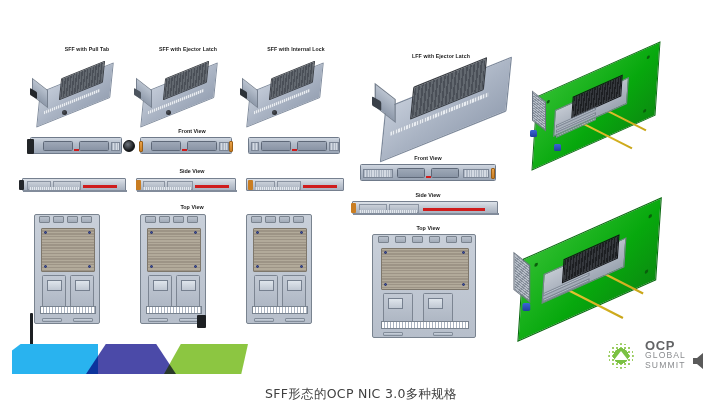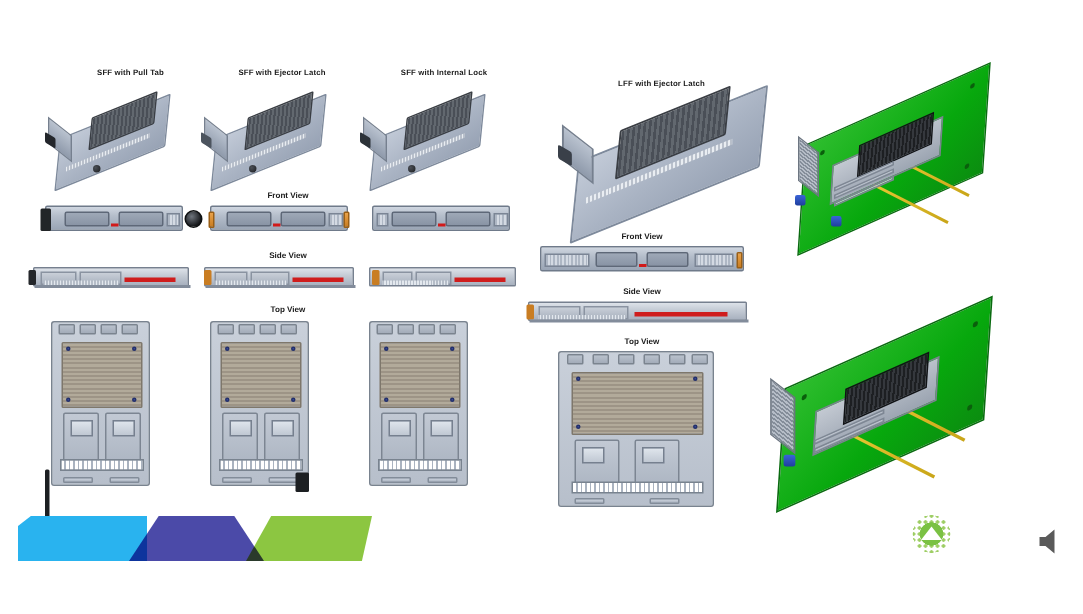--- a/index.html
+++ b/index.html
@@ -606,22 +606,28 @@
 
   <div class="bands">
     <div class="band cyan"></div>
     <div class="band purple"></div>
     <div class="band green"></div>
   </div>
 
   <div class="ocplogo">
     <div class="mark"></div>
     <div class="peak"></div>
+    <div class="wordmark">
+      <div class="w1">OCP</div>
+      <div class="w2">GLOBAL</div>
+      <div class="w3">SUMMIT</div>
+    </div>
   </div>
 
   <div class="speaker">
     <svg width="20" height="18" viewBox="0 0 20 18">
       <path d="M3 6 h4 L13 1 v16 L7 12 H3 Z" fill="#5a5a5a"></path>
     </svg>
   </div>
 
+  <div class="caption">SFF形态的OCP NIC 3.0多种规格</div>
 
 </div>
 
 </body></html>

